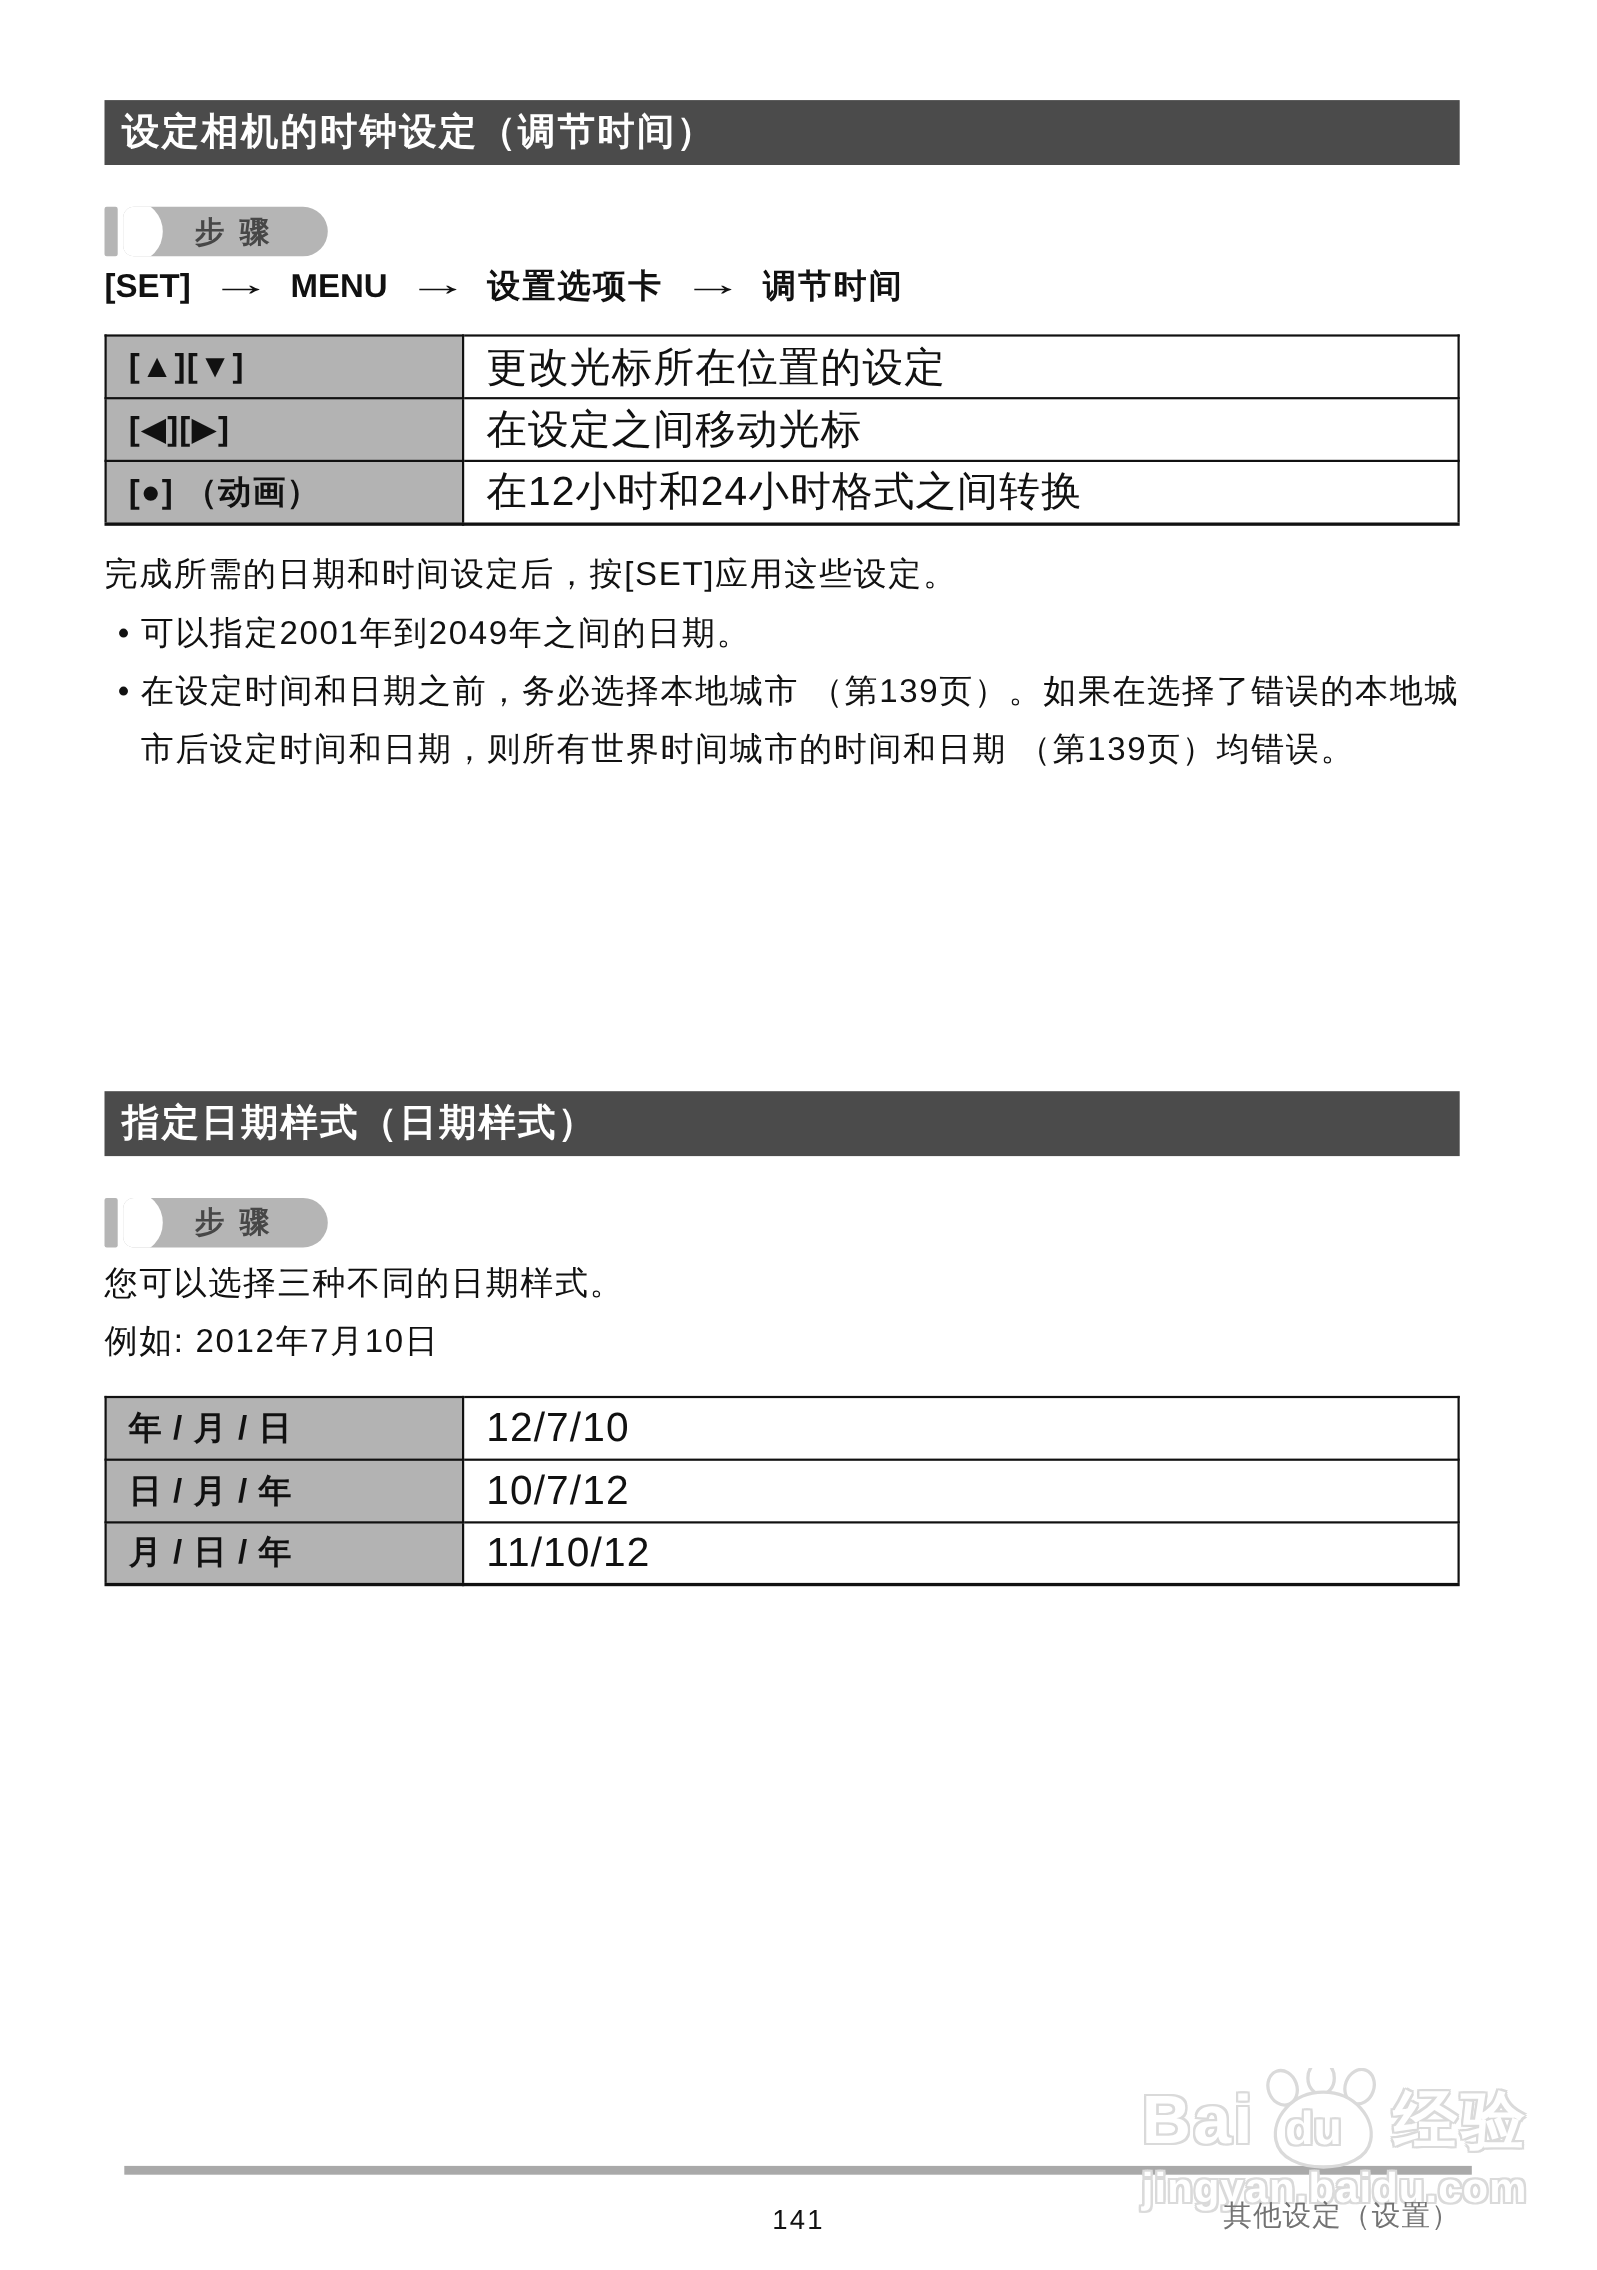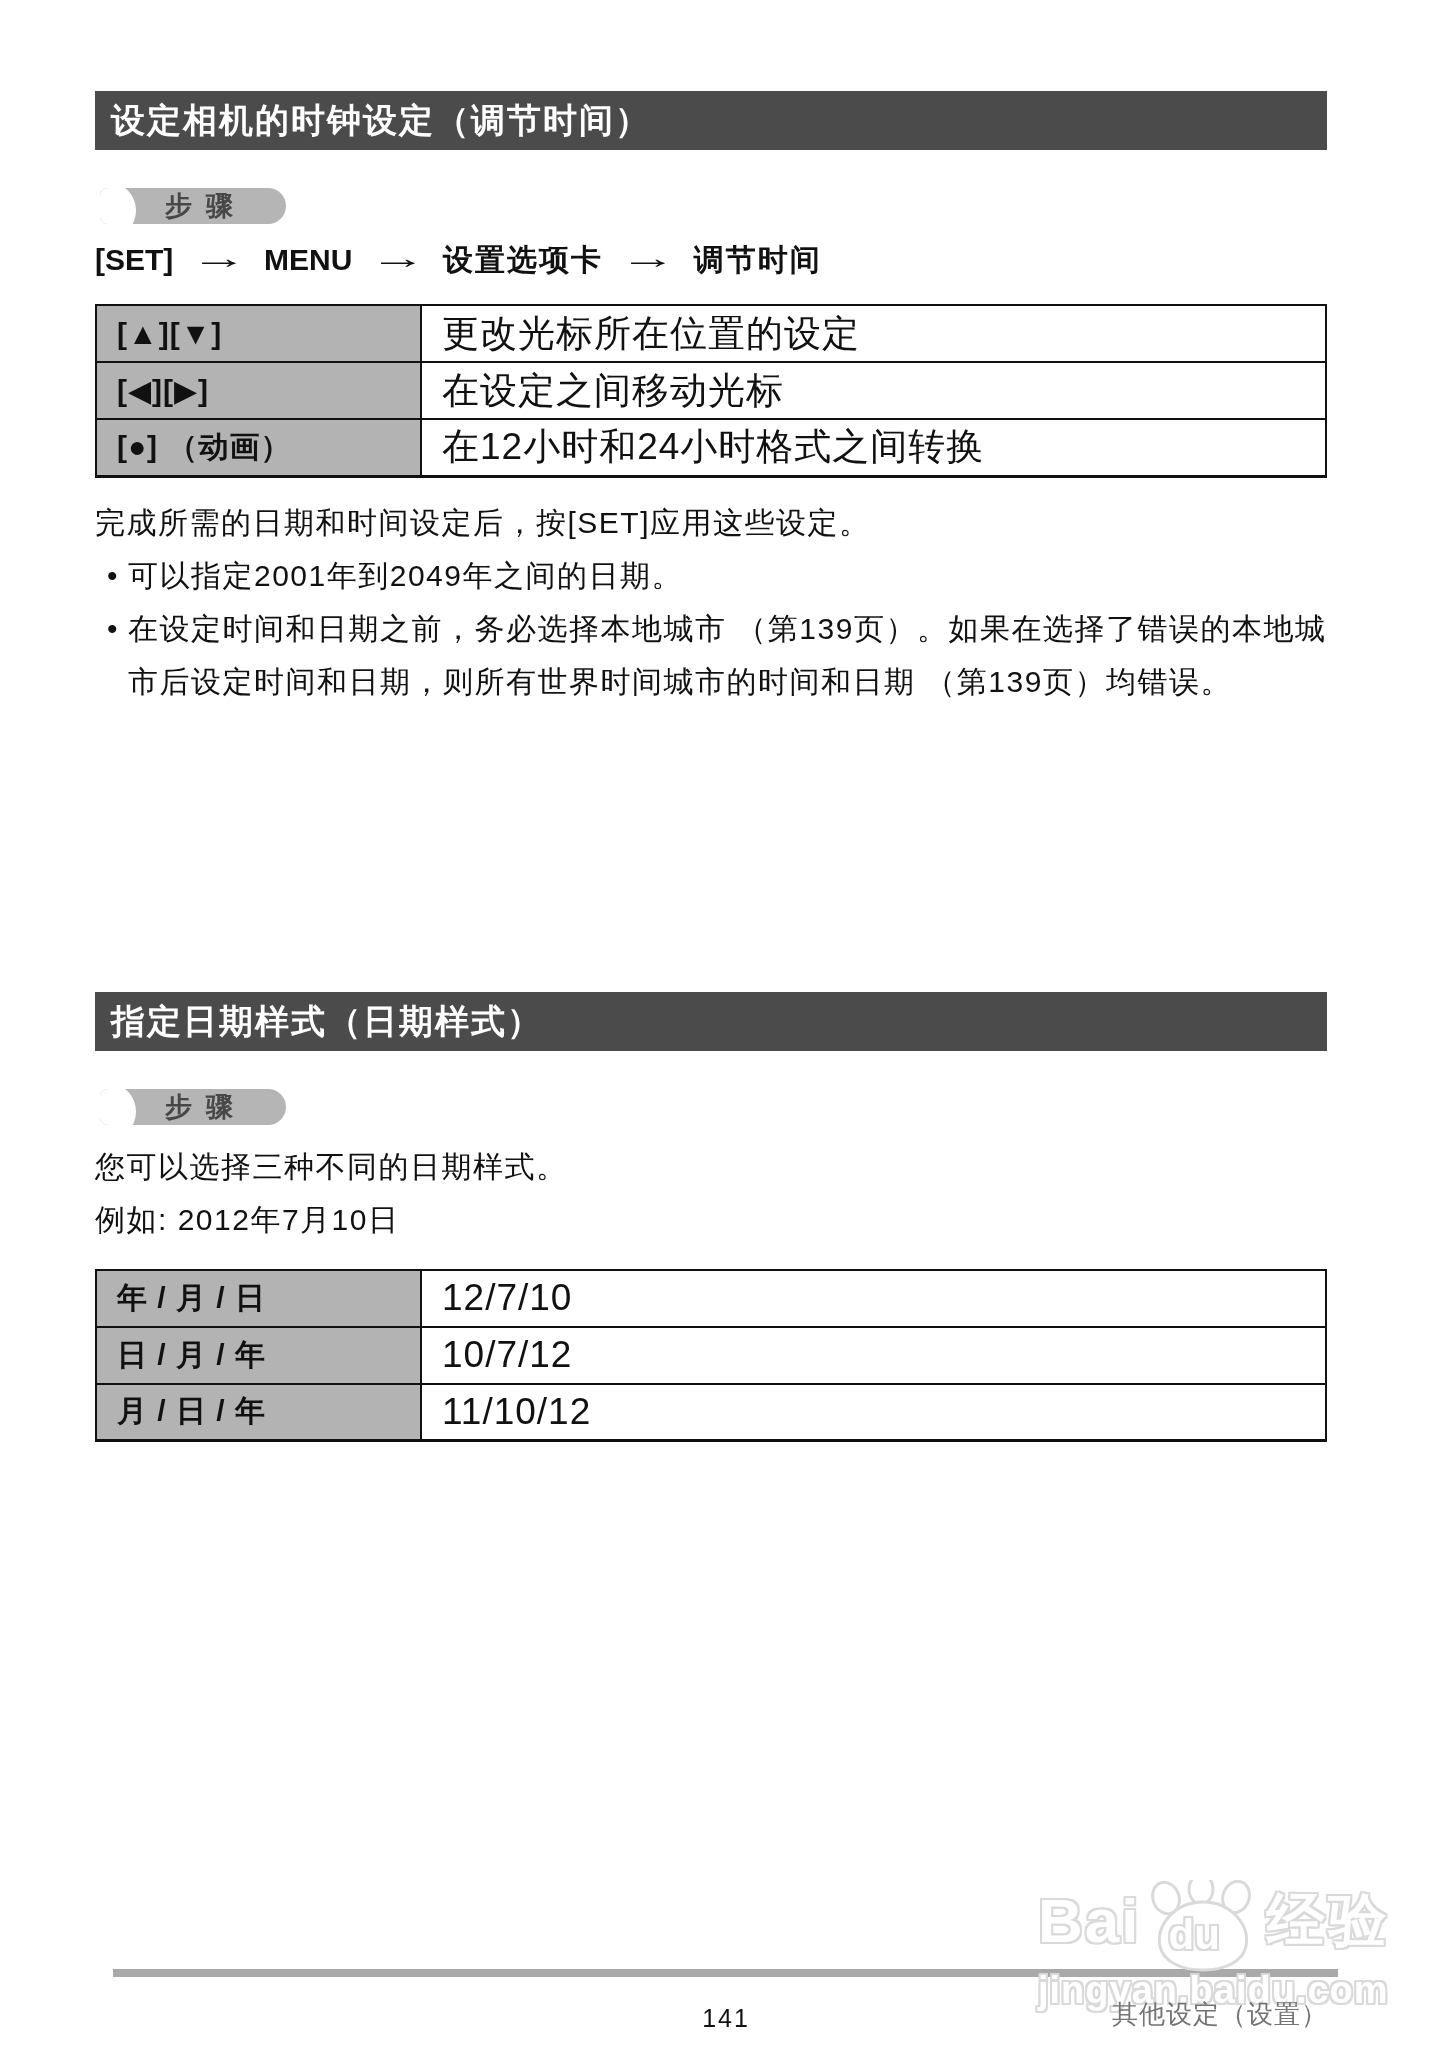--- a/index.html
+++ b/index.html
@@ -14,21 +14,21 @@
   
   .section-header {
     background:#4b4b4b; color:#fff;
     height:59px; line-height:59px;
     font-size:34px; font-weight:bold; letter-spacing:2px;
     padding-left:16px; box-sizing:border-box;
   }
   .sh2 { margin-top:284px; }
 
   
-  .steps-badge { display:flex; height:45px; margin-top:38px;flex-direction:column; }
+  .steps-badge { display:flex; height:45px; margin-top:38px; }
   .steps-bar { width:12px; background:#b5b5b5; border-radius:2px; flex:none; }
   .steps-pill {
     position:relative; width:186px; margin-left:5px; background:#b5b5b5;
     border-radius:10px 23px 23px 10px; overflow:hidden;
     display:flex; align-items:center; justify-content:center;
   }
   .steps-pill::before {
     content:""; position:absolute; left:-16px; top:-5px;
     width:52px; height:55px; background:#fff; border-radius:50%;
   }
@@ -62,21 +62,21 @@
   .para { margin-top:18px; font-size:30px; line-height:53px; letter-spacing:1.5px; }
   .bullet { display:flex; font-size:30px; line-height:53px; letter-spacing:1.5px; }
   .bullet-marker { flex:none; width:33px; padding-left:12px; box-sizing:border-box; }
   .bullet-text { flex:1; }
   .intro-line { font-size:30px; line-height:53px; letter-spacing:1.5px; }
   .intro-first { margin-top:6px; }
 
   
   .footer-bar { position:absolute; left:113px; top:1969px; width:1225px; height:8px; background:#a9a9a9; z-index:0; }
   .watermark { position:absolute; left:1038px; top:1890px; z-index:1; }
-  .wm-row1 { display:flex; align-items:flex-start; }
+  .wm-row1 { display:flex; align-items:center; }
   .wm-outline {
     color:#fff; font-weight:bold;
     text-shadow:-2px -2px 0 #dadada, 2px -2px 0 #dadada, -2px 2px 0 #dadada,
                  2px 2px 0 #dadada, -2px 0 0 #dadada, 2px 0 0 #dadada,
                  0 -2px 0 #dadada, 0 2px 0 #dadada;
   }
   .wm-bai { font-size:62px; line-height:62px; letter-spacing:2px; }
   .wm-paw { position:relative; width:118px; height:76px; margin:0 4px; flex:none; }
   .wm-paw svg { position:absolute; left:0; top:-10px; }
   .wm-du { position:absolute; left:24px; top:24px; font-size:42px; line-height:42px; }

